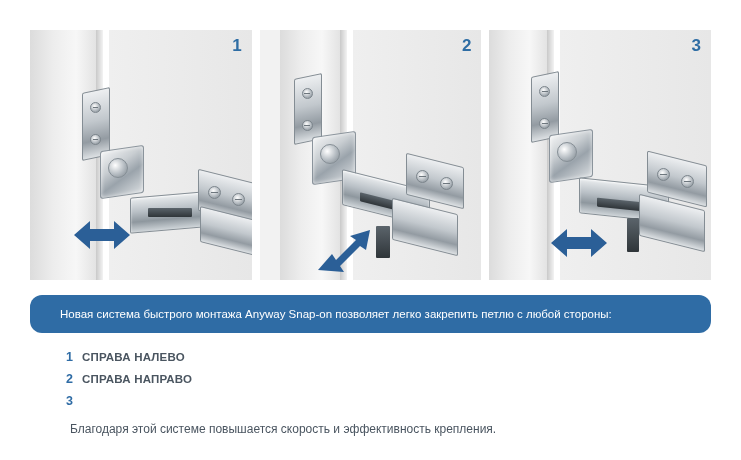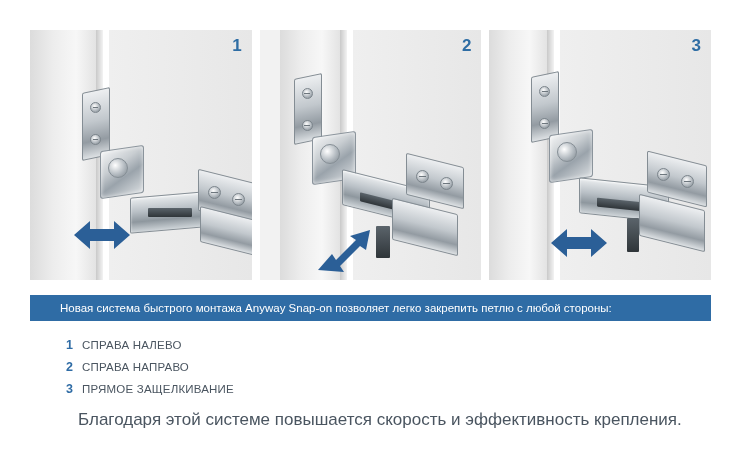--- a/index.html
+++ b/index.html
@@ -130,26 +130,27 @@
   
   .arrow {
     position: absolute;
     z-index: 5;
   }
   .arrow svg { display: block; }
 
   
   .caption-bar {
     margin-top: 15px;
-    height: 26px;
+    height: 38px;
     background: #2f6ca5;
     display: flex;
     align-items: center;
     padding-left: 30px;
     box-sizing: border-box;
+    border-radius: 12px;
   }
   .caption-bar span {
     color: #ffffff;
     font-size: 11.5px;
   }
 
   
   .list {
     margin-top: 17px;
     padding-left: 36px;
@@ -162,30 +163,31 @@
   .list-num {
     width: 16px;
     color: #2f6ca5;
     font-weight: bold;
     font-size: 12.5px;
   }
   .list-text {
     font-size: 11.5px;
     color: #4a5560;
     letter-spacing: 0.2px;
+    font-weight: bold;
   }
 
   
   .footer {
     margin-top: 14px;
     padding-left: 36px;
   }
   .footer p {
-    margin: 0 0 4px 12px;
-    font-size: 17px;
+    margin: 0 0 4px 4px;
+    font-size: 12px;
     color: #4a5560;
   }
 </style>
 </head>
 <body>
 
 <div class="page">
 
   <div class="panels">
 
@@ -298,21 +300,20 @@
     <div class="list-row">
       <div class="list-num">1</div>
       <div class="list-text">СПРАВА НАЛЕВО</div>
     </div>
     <div class="list-row">
       <div class="list-num">2</div>
       <div class="list-text">СПРАВА НАПРАВО</div>
     </div>
     <div class="list-row">
       <div class="list-num">3</div>
-      <div class="list-text">ПРЯМОЕ ЗАЩЕЛКИВАНИЕ</div>
     </div>
   </div>
 
   <div class="footer">
     <p>Благодаря этой системе повышается скорость и эффективность крепления.</p>
   </div>
 
 </div>
 
 </body></html>

